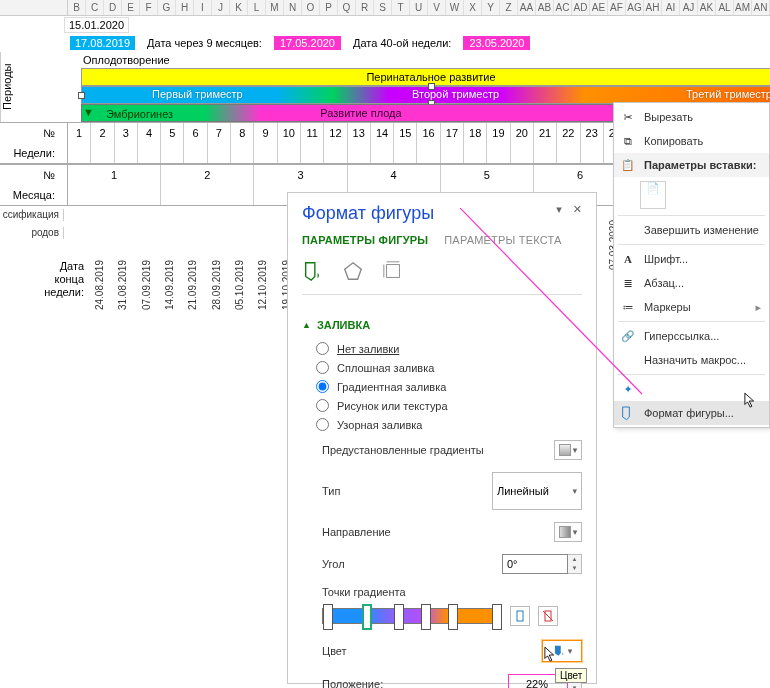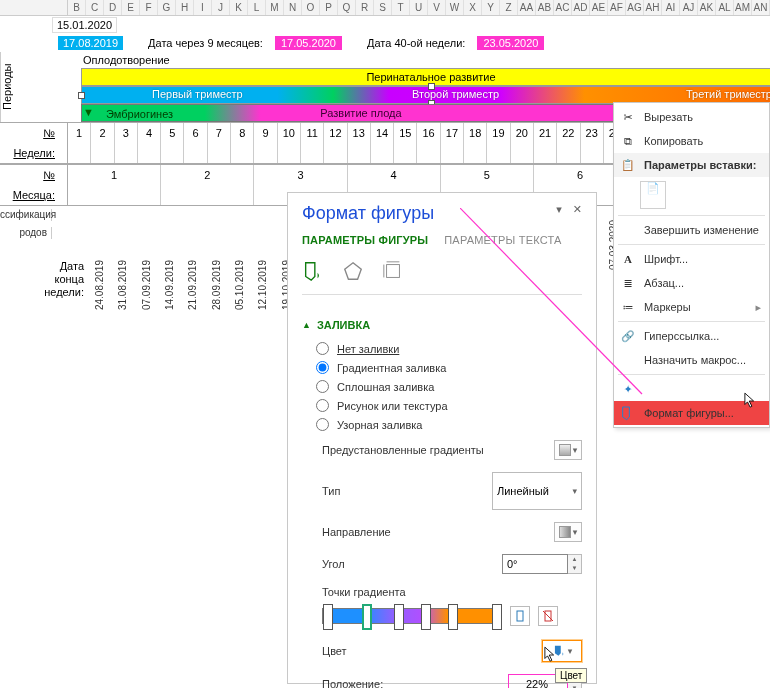--- a/index.html
+++ b/index.html
@@ -4,41 +4,41 @@
 <style>
   * { box-sizing: border-box; font-family: 'Segoe UI', Tahoma, sans-serif; font-size: 11px; }
   body { margin: 0; padding: 0; width: 770px; height: 688px; background: #fff; position: relative; overflow: hidden; }
 
   
   .col-headers { display: flex; height: 16px; background: #f3f3f3; border-bottom: 1px solid #ccc; }
   .col-headers .rhead { width: 68px; border-right: 1px solid #ccc; }
   .col-headers .ch { flex: 1; text-align: center; color: #666; border-right: 1px solid #e0e0e0; font-size: 10px; line-height: 16px; }
 
   .row { display: flex; align-items: center; min-height: 18px; }
-  .rhead { width: 52px; text-align: right; padding-right: 4px; color: #333; border-right: 1px solid #ccc; }
+  .rhead { width: 64px; text-align: right; padding-right: 4px; color: #333; border-right: 1px solid #ccc; }
 
   .date-cell { padding: 1px 4px; border: 1px solid #ddd; }
   .blue-date { background: #00b0f0; color: #fff; font-weight: 500; padding: 1px 5px; }
   .pink-date { background: #ff33cc; color: #fff; font-weight: 500; padding: 1px 6px; }
-  .txt { padding: 0 6px; margin-left: 13px; }
+  .txt { padding: 0 6px; }
 
   .bar-row { position: relative; height: 18px; margin-left: 68px; width: 700px; }
   .yellow-bar { position: absolute; left: 0; right: 0; top: 0; bottom: 0; background: #ffff00; border: 1px solid #999; text-align: center; line-height: 16px; }
   .trimester-bar { position: absolute; left: 0; right: 0; top: 0; bottom: 0; background: linear-gradient(90deg,#00b0f0 0%,#00b0f0 28%,#00d060 36%,#c800ff 44%,#d000ff 60%,#ff9000 72%,#ff6a00 100%); border: 1px solid #999; color: #fff; }
   .trimester-bar span { position: absolute; top: 1px; font-weight: 500; text-shadow: 0 0 2px rgba(0,0,0,.4); }
   .dev-bar { position: absolute; left: 0; right: 140px; top: 0; bottom: 0; background: linear-gradient(90deg,#00d060 0%,#00d060 22%,#ff33d0 32%,#ff33d0 100%); border: 1px solid #777; text-align: center; line-height: 16px; }
   .dev-bar .em { position: absolute; left: 24px; top: 1px; color: #004000; }
 
   .handle { position: absolute; width: 7px; height: 7px; background: #fff; border: 1px solid #555; }
 
   .week-row, .month-row { display: flex; margin-left: 0; border-top: 1px solid #aaa; border-bottom: 1px solid #aaa; }
   .week-row .cell, .month-row .cell { text-align: center; border-right: 1px solid #ccc; line-height: 20px; }
   .week-row .cell { width: 23.3px; }
   .month-row .cell { width: 93.2px; }
-  .lbl { width: 68px; text-align: right; padding-right: 12px; border-right: 1px solid #aaa; line-height: 20px; text-decoration: underline; }
+  .lbl { width: 68px; text-align: right; padding-right: 12px; border-right: 1px solid #aaa; line-height: 20px; }
 
   .vdates { display: flex; margin-left: 0; margin-top: 18px; }
   .vdates .lbl3 { width: 68px; text-align: right; padding-right: 4px; font-size: 10px; line-height: 12px; margin-left: 20px; }
   .vd { width: 23.3px; text-align: center; }
   .vd span { writing-mode: vertical-rl; transform: rotate(180deg); display: inline-block; font-size: 10px; color: #333; }
 
   
   .format-pane { position: absolute; left: 287px; top: 192px; width: 310px; height: 492px; background: #fff; border: 1px solid #c8c8c8; box-shadow: 0 0 0 0; padding: 10px 14px; }
   .format-pane h1 { font-size: 18px; font-weight: 400; color: #1d4ed8; margin: 0 0 10px 0; }
   .fp-close { position: absolute; right: 10px; top: 10px; color: #666; }
@@ -65,21 +65,21 @@
   .gstop { position: absolute; top: -5px; width: 10px; height: 26px; background: #fff; border: 1px solid #555; }
   .gstop.sel { border: 2px solid #2a7; }
   .gbtn { width: 20px; height: 20px; border: 1px solid #bbb; display: inline-flex; align-items: center; justify-content: center; background: #fff; }
   .color-btn { width: 40px; height: 22px; border: 1px solid #bbb; display: inline-flex; align-items: center; justify-content: center; gap: 2px; background: #fff; }
   .color-btn.hl { border-color: #ff8c00; box-shadow: 0 0 0 1px #ffcf90; }
   .pos-box { border: 1.5px solid #ff33cc; height: 20px; width: 60px; display: inline-flex; align-items: center; padding: 0 17px; }
 
   
   .ctx { position: absolute; right: 0; top: 102px; width: 157px; background: #fff; border: 1px solid #c8c8c8; box-shadow: 2px 2px 4px rgba(0,0,0,.12); padding: 2px 0; }
   .ctx .mi { display: flex; align-items: center; height: 24px; padding: 0 8px 0 4px; gap: 6px; font-size: 11px; color: #333; }
-  .ctx .mi.hl { background: #ef4444; }
+  .ctx .mi.hl { background: #e5e5e5; }
   .ctx .micon { width: 20px; height: 18px; display: inline-flex; align-items: center; justify-content: center; }
   .ctx .sep { height: 1px; background: #e0e0e0; margin: 2px 4px; }
   .ctx .paste-img { width: 26px; height: 28px; margin-left: 26px; border: 1px solid #d0d0d0; background: linear-gradient(#fff,#fff) padding-box; display: inline-flex; align-items: flex-start; justify-content: center; }
 
   
   .pink-line { position: absolute; left: 460px; top: 208px; width: 280px; height: 190px; pointer-events: none; }
 
   .cursor-img { position: absolute; width: 14px; height: 18px; pointer-events: none; }
 
   .tooltip { position: absolute; background: #ffffe1; border: 1px solid #8a8a8a; padding: 1px 4px; font-size: 10px; }
@@ -277,26 +277,26 @@
         </svg></span>
   </div>
 
   <div class="section-title">ЗАЛИВКА</div>
   <div class="radio-list">
     <label>
         <input type="radio" name="f" style="">
         <span><u>Нет заливки</u></span>
       </label>
     <label>
+        <input type="radio" name="f" style="">
+        <span>Сплошная заливка</span>
+      </label>
+    <label>
         <input type="radio" name="f" checked="" style="">
         <span>Градиентная заливка</span>
-      </label>
-    <label>
-        <input type="radio" name="f" style="">
-        <span>Сплошная заливка</span>
       </label>
     <label>
         <input type="radio" name="f" style="">
         <span>Рисунок или текстура</span>
       </label>
     <label>
         <input type="radio" name="f" style="">
         <span>Узорная заливка</span>
       </label>
   </div>

